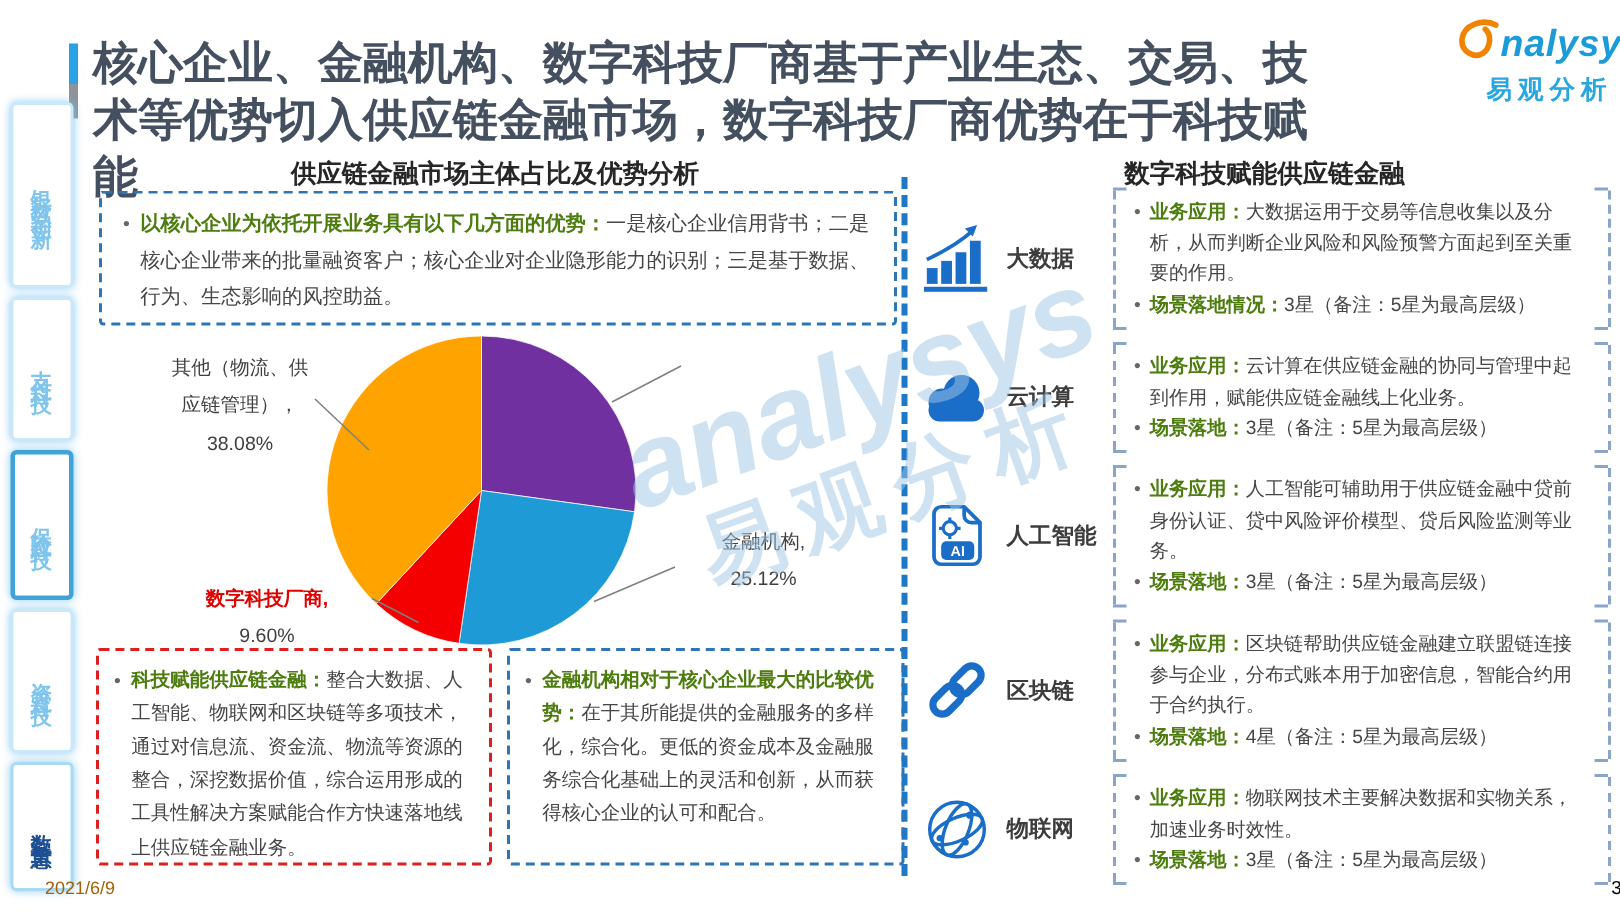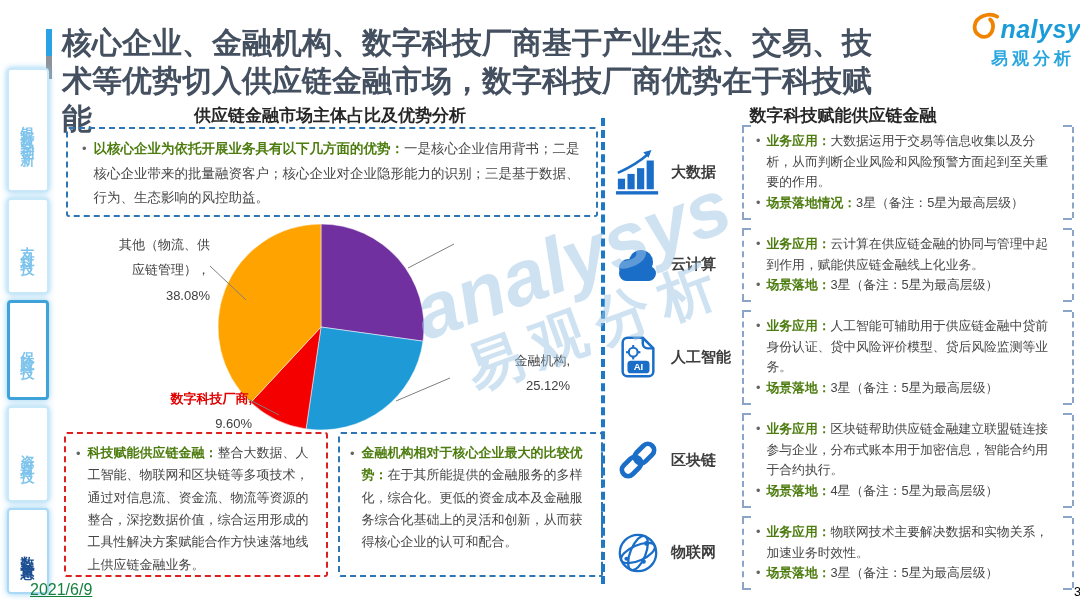--- a/index.html
+++ b/index.html
@@ -44,21 +44,21 @@
   .tech-box{position:absolute;left:64px;top:432px;width:264px;height:145px;
     border:2px dashed #DC2020;padding:8px 10px;}
   .tech-box p,.fin-box p{line-height:1.72;font-size:13px;}
   .fin-box{position:absolute;left:338px;top:432px;width:265px;height:145px;
     border:2px dashed #2E75B6;padding:8px 10px;}
 
   
   .chart-area{position:absolute;left:58px;top:218px;width:545px;height:214px;}
   .pie-svg{position:absolute;left:158px;top:4px;}
   .leader-svg{position:absolute;left:0;top:0;pointer-events:none;}
-  .plabel{position:absolute;text-align:right;font-size:13px;color:#404040;line-height:1.95;}
+  .plabel{position:absolute;text-align:center;font-size:13px;color:#404040;line-height:1.95;}
   .plabel.other{left:52px;top:14px;width:100px;}
   .plabel.core{left:388px;top:14px;width:122px;}
   .plabel.fin{left:390px;top:130px;width:122px;}
   .plabel.digi{left:46px;top:168px;width:148px;}
   .plabel .red{color:#E00000;font-weight:bold;}
 
   
   .rp{position:absolute;left:612px;top:104px;width:462px;}
   .rp-title{text-align:center;font-size:17px;font-weight:bold;color:#262626;margin-bottom:0;}
   .rows{display:flex;flex-direction:column;gap:12px;}
@@ -76,21 +76,21 @@
   .bk .dot{color:#666;margin-right:6px;}
   .bk p{margin:0;}
 
   
   .watermark{position:absolute;left:348px;top:218px;width:470px;text-align:center;
     transform:rotate(-20deg);color:#9EC6E6;opacity:.5;pointer-events:none;z-index:6;}
   .wm1{font-size:78px;font-style:italic;font-weight:bold;line-height:1;}
   .wm2{font-size:56px;font-weight:bold;letter-spacing:12px;line-height:1.15;}
 
   
-  .f-date{position:absolute;left:30px;bottom:9px;font-size:16px;color:#15803d;text-decoration:underline;}
+  .f-date{position:absolute;left:30px;bottom:9px;font-size:12px;color:#a16207;}
   .f-slogan{position:absolute;left:0;right:0;bottom:9px;text-align:center;font-size:12.5px;color:#595959;}
   .f-page{position:absolute;right:30px;bottom:9px;font-size:12.5px;color:#000000;}
 </style>
 </head>
 <body>
 
 <div id="stage">
 
   <div class="title-wrap">
     <div class="accent-bar"></div>

